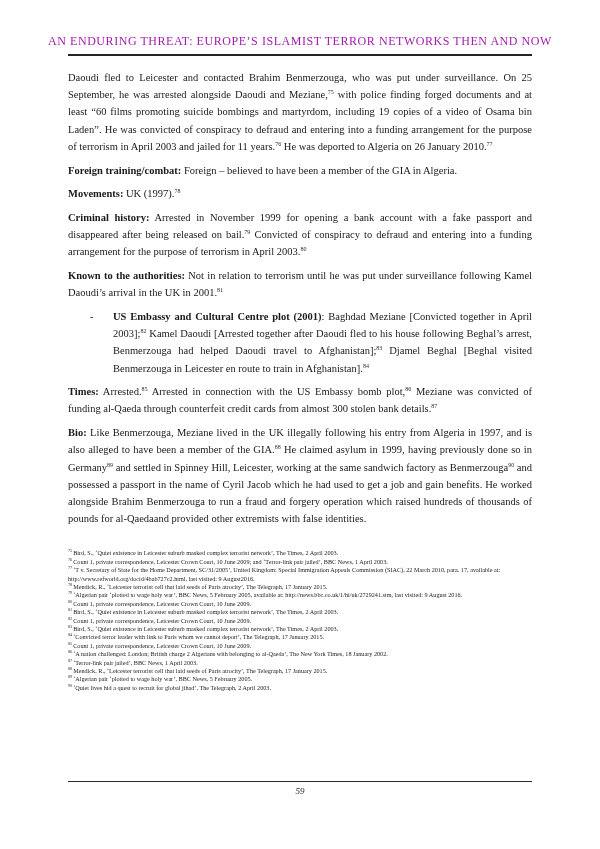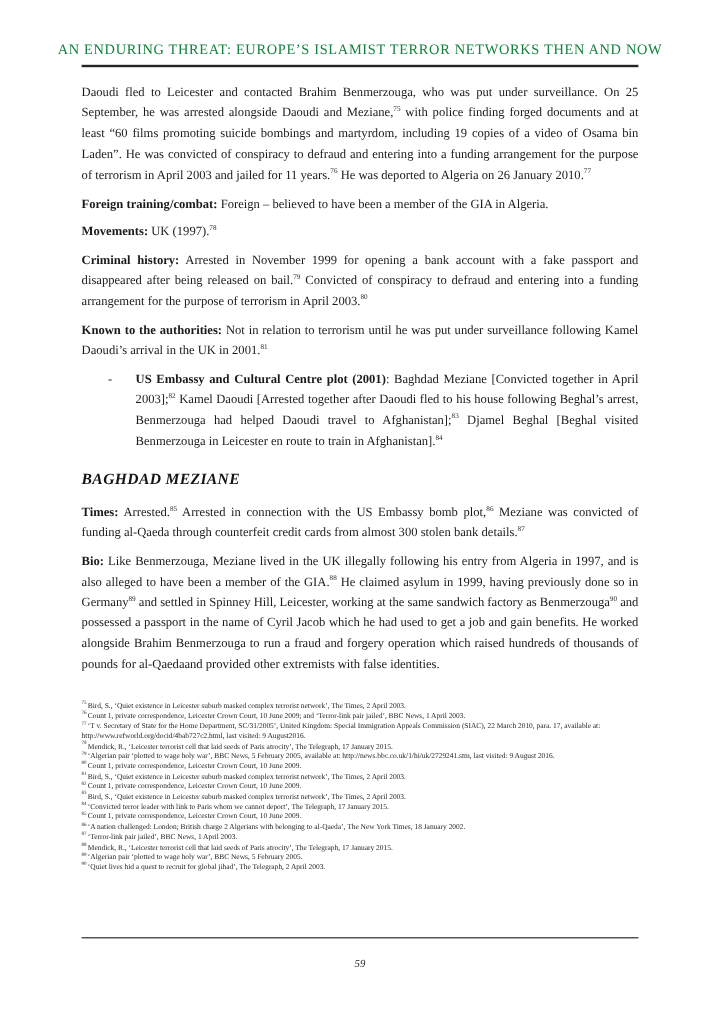--- a/index.html
+++ b/index.html
@@ -6,21 +6,21 @@
   body {
     width:600px; height:849px; background:#ffffff; position:relative;
     font-family:"Liberation Serif", serif; color:#1a1a1a;
     -webkit-font-smoothing:antialiased; overflow:hidden;
   }
   .page { position:absolute; inset:0; }
 
   
   .header-title {
     margin:34px 40px 0; text-align:center;
-    font-size:12px; letter-spacing:0.55px; color:#15803d; white-space:nowrap;
+    font-size:12px; letter-spacing:0.55px; color:#a21caf; white-space:nowrap;
   }
   .header-rule { margin:5px 68px 0; border-bottom:2.5px solid #242424; }
 
   
   .content { margin:13px 68px 0; }
   p.para {
     font-size:10.5px; line-height:17.2px; text-align:justify;
     margin:0 0 6.5px; color:#1a1a1a;
   }
   .b  { font-weight:bold; }
@@ -40,21 +40,21 @@
   .footnotes { margin:22px 68px 0; }
   .footnote {
     font-size:6.2px; line-height:8.4px; color:#242424; text-align:left;
   }
   .footnote sup.fnnum { font-size:4.2px; line-height:0; vertical-align:super; color:#2a2a2a; margin-right:1px; }
 
   
   .footer { position:absolute; left:68px; right:68px; top:781px; }
   .footer-rule { border-top:1.5px solid #2b2b2b; }
   .page-number {
-    margin-top:16px; text-align:center; font-size:9px;
+    margin-top:4px; text-align:center; font-size:9px;
     font-style:italic; color:#1f1f1f;
   }
 </style>
 </head>
 <body>
 
 <div class="page">
 
   <div class="header">
     <div class="header-title">AN ENDURING THREAT: EUROPE’S ISLAMIST TERROR NETWORKS THEN AND NOW</div>
@@ -66,21 +66,20 @@
     <p class="para"><span class="b">Foreign training/combat:</span><span> Foreign – believed to have been a member of the GIA in Algeria.</span></p>
     <p class="para"><span class="b">Movements:</span><span> UK (1997).</span><sup class="fnref">78</sup></p>
     <p class="para"><span class="b">Criminal history:</span><span> Arrested in November 1999 for opening a bank account with a fake passport and disappeared after being released on bail.</span><sup class="fnref">79</sup><span> Convicted of conspiracy to defraud and entering into a funding arrangement for the purpose of terrorism in April 2003.</span><sup class="fnref">80</sup></p>
     <p class="para"><span class="b">Known to the authorities:</span><span> Not in relation to terrorism until he was put under surveillance following Kamel Daoudi’s arrival in the UK in 2001.</span><sup class="fnref">81</sup></p>
 
     <div class="bullet">
       <span class="bullet-dash">-</span>
       <span class="bullet-body"><span class="b">US Embassy and Cultural Centre plot (2001)</span><span>: Baghdad Meziane [Convicted together in April 2003];</span><sup class="fnref">82</sup><span> Kamel Daoudi [Arrested together after Daoudi fled to his house following Beghal’s arrest, Benmerzouga had helped Daoudi travel to Afghanistan];</span><sup class="fnref">83</sup><span> Djamel Beghal [Beghal visited Benmerzouga in Leicester en route to train in Afghanistan].</span><sup class="fnref">84</sup></span>
     </div>
 
-    <h2 class="section-heading">BAGHDAD MEZIANE</h2>
 
     <p class="para"><span class="b">Times:</span><span> Arrested.</span><sup class="fnref">85</sup><span> Arrested in connection with the US Embassy bomb plot,</span><sup class="fnref">86</sup><span> Meziane was convicted of funding </span><span class="i">al-Qaeda</span><span> through counterfeit credit cards from almost 300 stolen bank details.</span><sup class="fnref">87</sup></p>
     <p class="para"><span class="b">Bio:</span><span> Like Benmerzouga, Meziane lived in the UK illegally following his entry from Algeria in 1997, and is also alleged to have been a member of the GIA.</span><sup class="fnref">88</sup><span> He claimed asylum in 1999, having previously done so in Germany</span><sup class="fnref">89</sup><span> and settled in Spinney Hill, Leicester, working at the same sandwich factory as Benmerzouga</span><sup class="fnref">90</sup><span> and possessed a passport in the name of Cyril Jacob which he had used to get a job and gain benefits. He worked alongside Brahim Benmerzouga to run a fraud and forgery operation which raised hundreds of thousands of pounds for </span><span class="i">al-Qaeda</span><span>and provided other extremists with false identities.</span></p>
   </div>
 
   <div class="footnotes">
       <div class="footnote"><sup class="fnnum">75</sup><span>Bird, S., ‘Quiet existence in Leicester suburb masked complex terrorist network’, </span><span class="i">The Times</span><span>, 2 April 2003.</span></div>
       <div class="footnote"><sup class="fnnum">76</sup><span>Count 1, private correspondence, Leicester Crown Court, 10 June 2009; and ‘Terror-link pair jailed’, </span><span class="i">BBC News</span><span>, 1 April 2003.</span></div>
       <div class="footnote"><sup class="fnnum">77</sup><span>‘T v. Secretary of State for the Home Department, SC/31/2005’, United Kingdom: Special Immigration Appeals Commission (SIAC), 22 March 2010, para. 17, available at: http://www.refworld.org/docid/4bab727c2.html, last visited: 9 August2016.</span></div>
       <div class="footnote"><sup class="fnnum">78</sup><span>Mendick, R., ‘Leicester terrorist cell that laid seeds of Paris atrocity’, </span><span class="i">The Telegraph</span><span>, 17 January 2015.</span></div>

